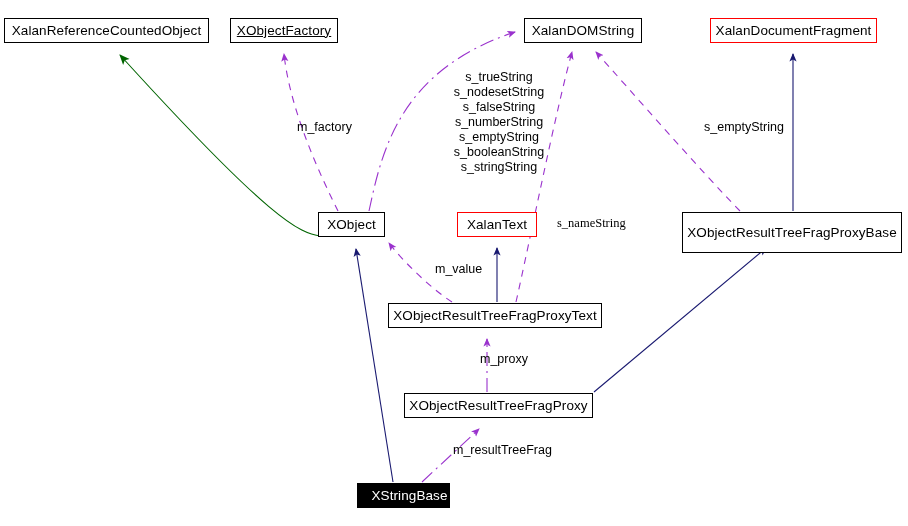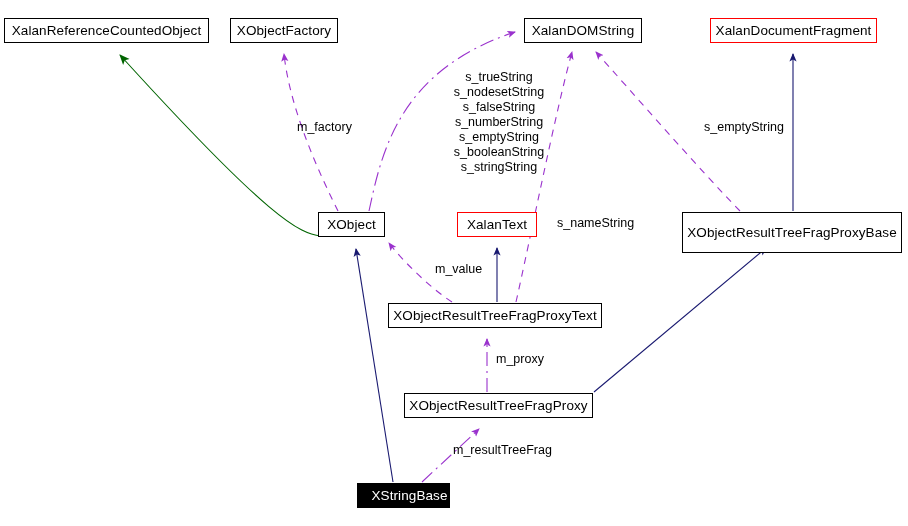--- a/index.html
+++ b/index.html
@@ -119,21 +119,21 @@
     <path d="M393,482 L356,249" fill="none" stroke="#191970" stroke-width="1.1" marker-end="url(#arrow-navy)"></path>
 
      XObjectResultTreeFragProxy --&gt;
     <path d="M422,482 L479,429" fill="none" stroke="#9a32cd" stroke-width="1.1" stroke-dasharray="14,5,2,5" marker-end="url(#arrow-purple)"></path>
   </svg>
 
   <div class="node" style="left:4px; top:18px; width:205px; height:25px;">
     <span>XalanReferenceCountedObject</span>
   </div>
 
-  <div class="node" style="left:230px; top:18px; width:108px; height:25px;">
+  <div class="node" style="left:230px; top:18px; width:108px; height:25px;text-decoration:underline;">
     <span>XObjectFactory</span>
   </div>
 
   <div class="node" style="left:524px; top:18px; width:118px; height:25px;">
     <span>XalanDOMString</span>
   </div>
 
   <div class="node red" style="left:710px; top:18px; width:167px; height:25px;">
     <span>XalanDocumentFragment</span>
   </div>
@@ -169,21 +169,21 @@
     <div>s_numberString</div>
     <div>s_emptyString</div>
     <div>s_booleanString</div>
     <div>s_stringString</div>
   </div>
 
   <div class="edge-label" style="left:297px; top:121px;">m_factory</div>
 
   <div class="edge-label" style="left:704px; top:121px;">s_emptyString</div>
 
-  <div class="edge-label" style="left:557px; top:217px;">s_nameString</div>
+  <div class="edge-label" style="left:557px; top:217px;font-family:Liberation Serif, serif;">s_nameString</div>
 
   <div class="edge-label" style="left:435px; top:263px;">m_value</div>
 
-  <div class="edge-label" style="left:496px; top:353px;">m_proxy</div>
+  <div class="edge-label" style="left:480px; top:353px;">m_proxy</div>
 
   <div class="edge-label" style="left:453px; top:444px;">m_resultTreeFrag</div>
 
 </div>
 
 </body></html>

